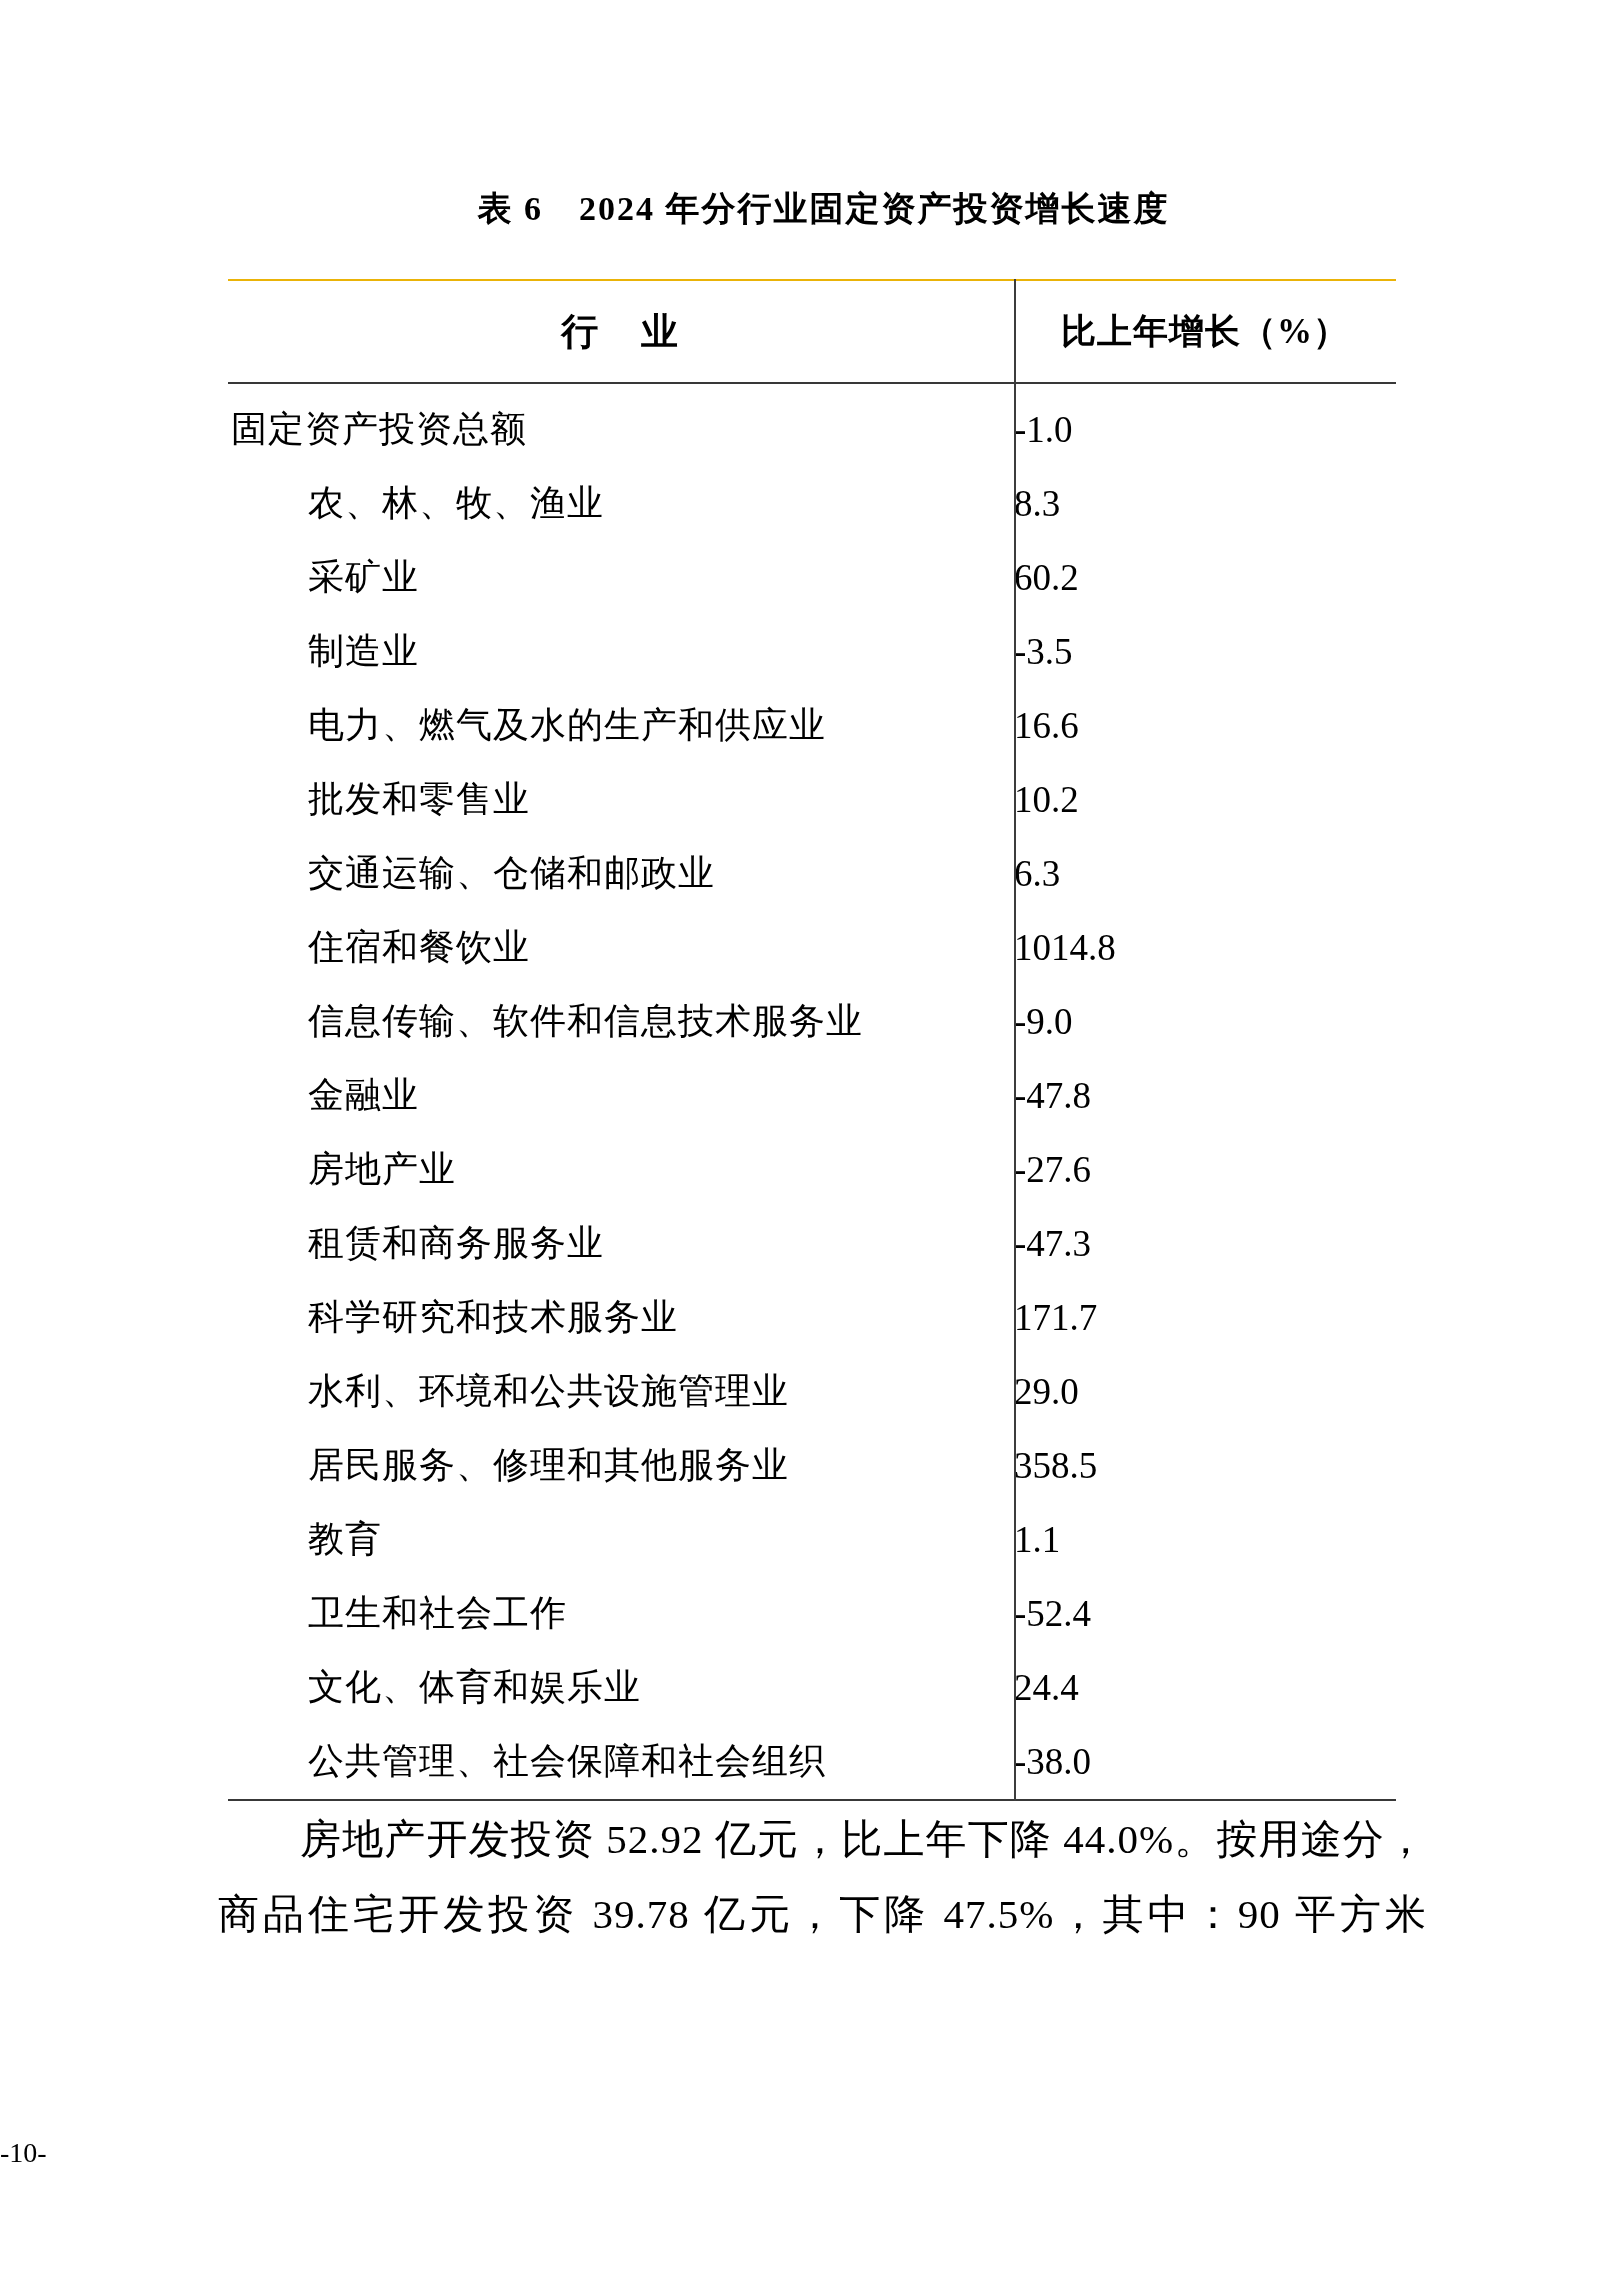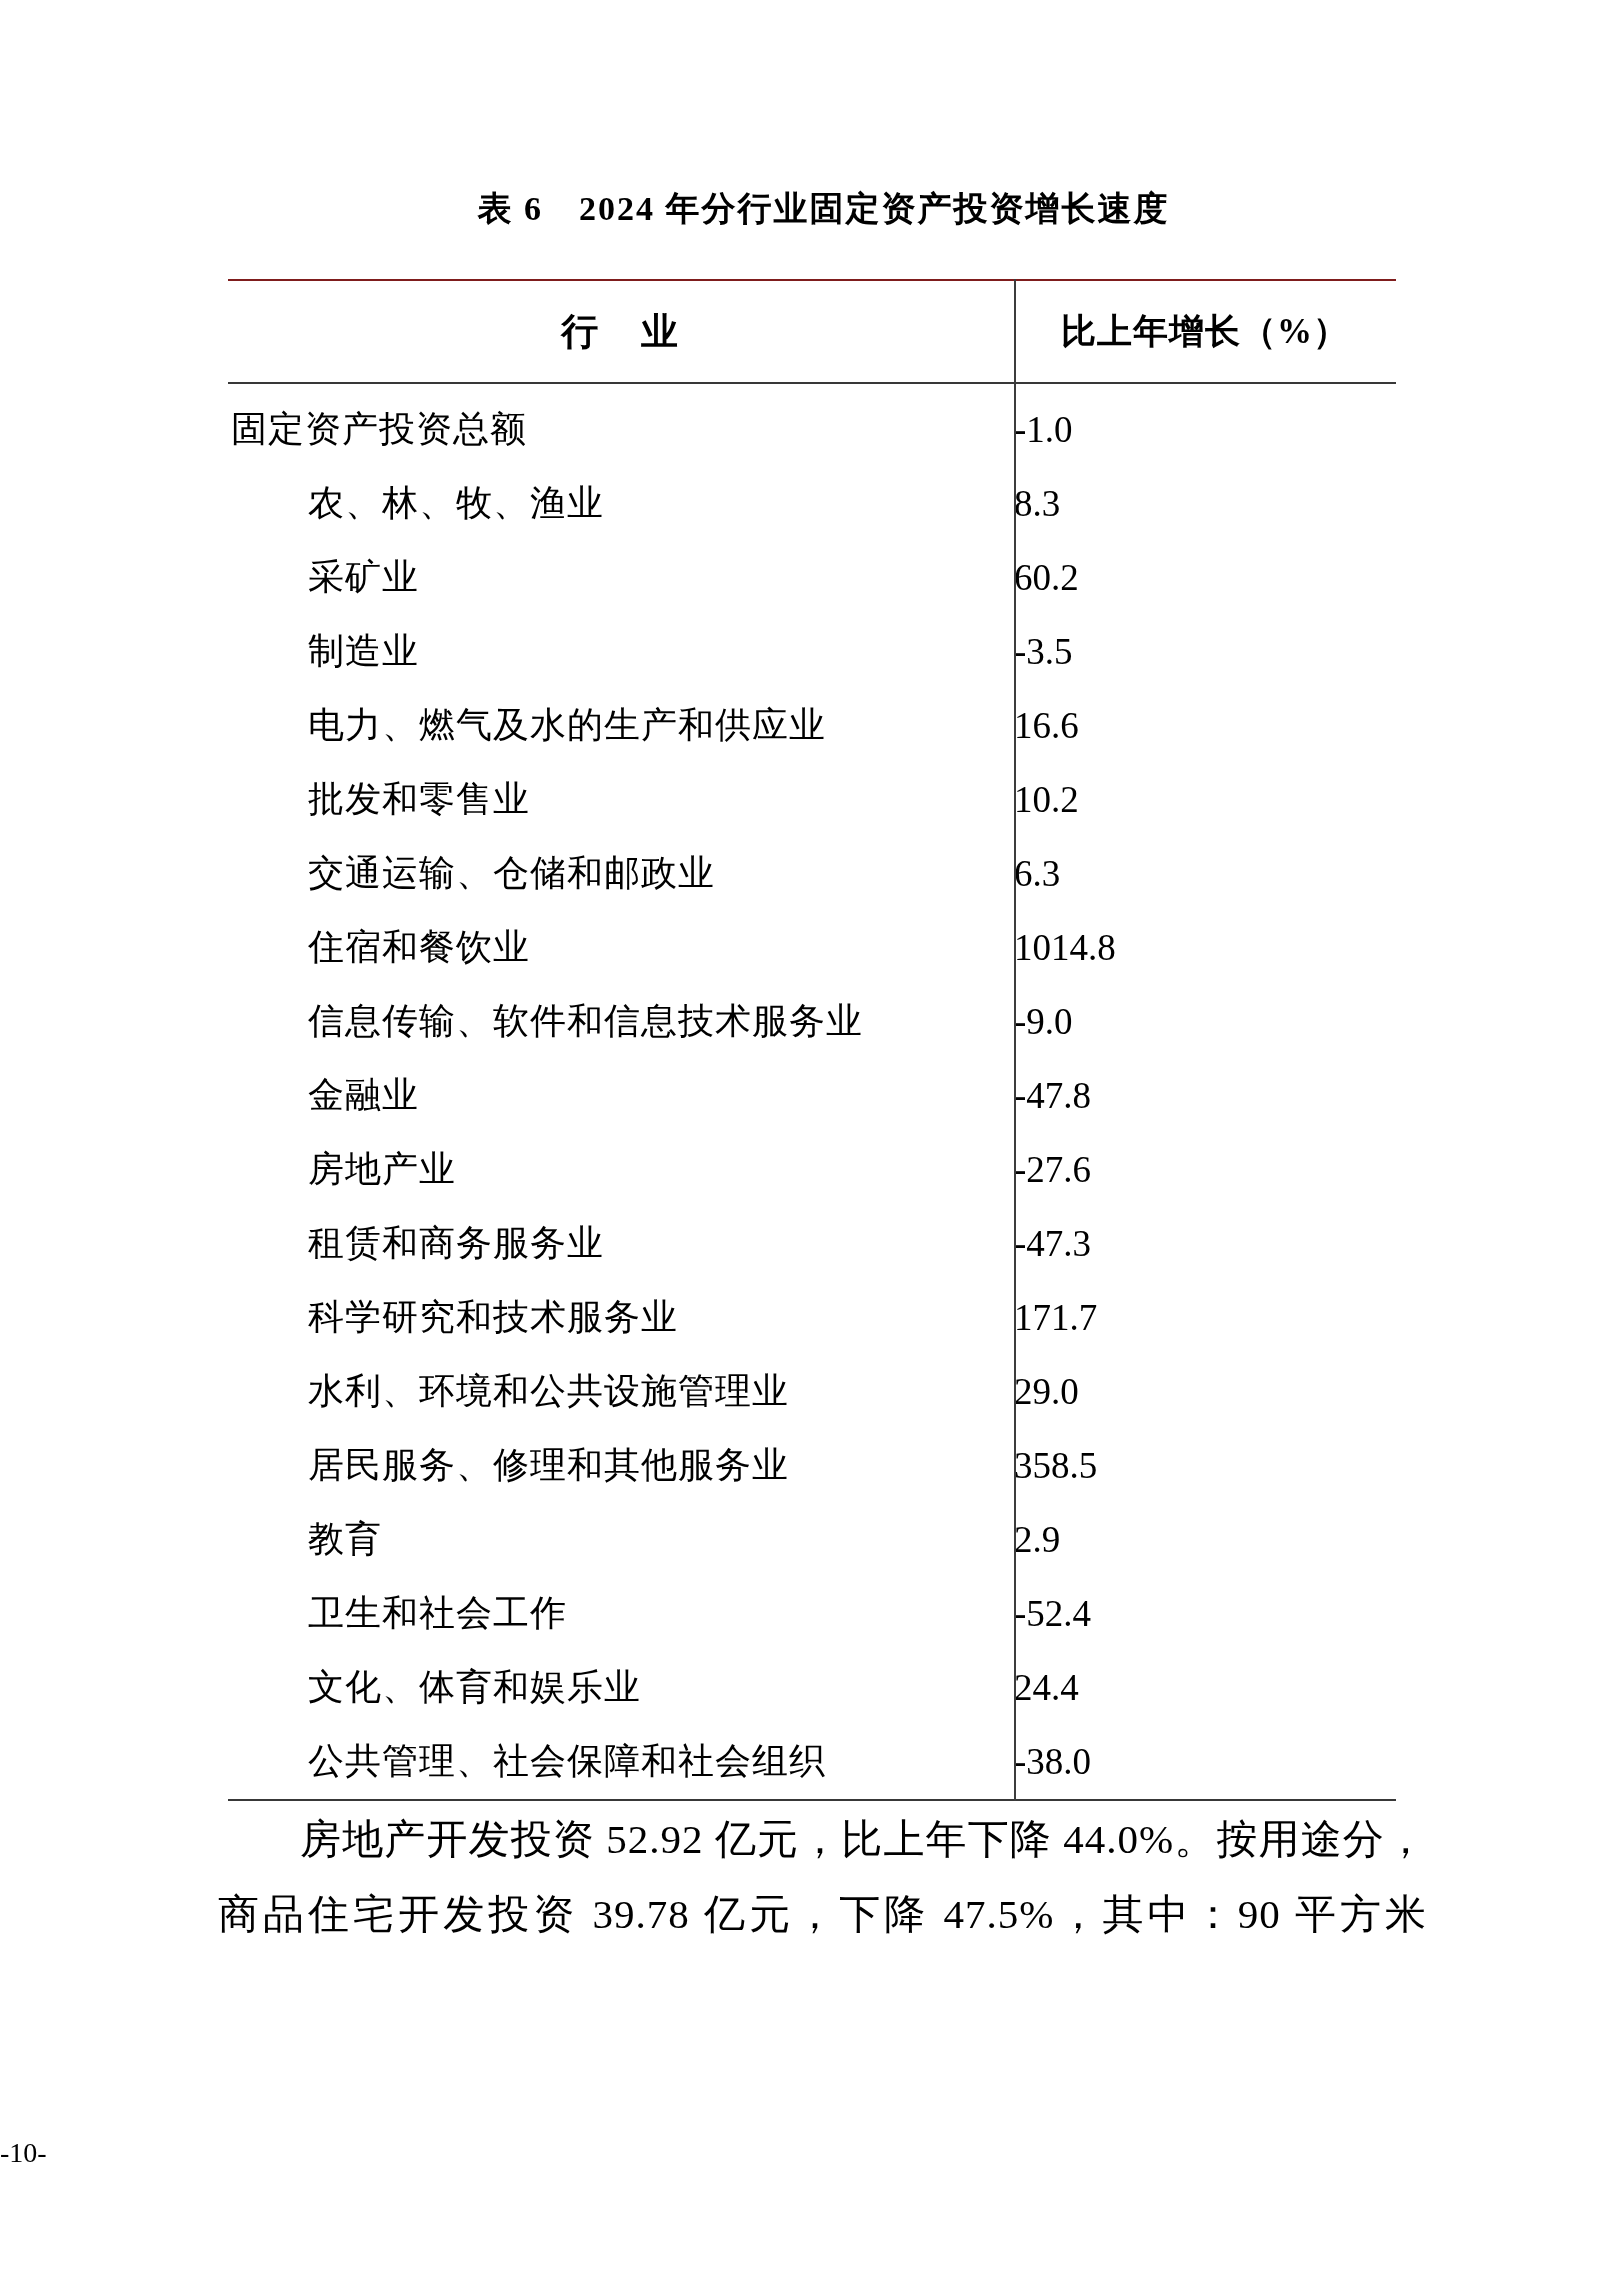--- a/index.html
+++ b/index.html
@@ -20,21 +20,21 @@
   .table {
     position:absolute; left:228px; top:279px; width:1168px;
     box-sizing:border-box;
   }
   .vline {
     position:absolute; left:786px; top:0; bottom:0;
     width:2px; background:#3c3c3c;
   }
   .thead {
     display:flex;
-    border-top:2px solid #7f1d1d;
+    border-top:2px solid #eab308;
     border-bottom:2.9px solid #383838;
     height:101px;
   }
   .th1 {
     width:786px;
     display:flex; align-items:center; justify-content:center;
     font-size:37px; font-weight:bold; letter-spacing:2.9px;
   }
   .th2 {
     flex:1;
@@ -145,21 +145,21 @@
       <div class="trow indent">
         <div class="cell-label">水利、环境和公共设施管理业</div>
         <div class="cell-value">29.0</div>
       </div>
       <div class="trow indent">
         <div class="cell-label">居民服务、修理和其他服务业</div>
         <div class="cell-value">358.5</div>
       </div>
       <div class="trow indent">
         <div class="cell-label">教育</div>
-        <div class="cell-value">2.9</div>
+        <div class="cell-value">1.1</div>
       </div>
       <div class="trow indent">
         <div class="cell-label">卫生和社会工作</div>
         <div class="cell-value">-52.4</div>
       </div>
       <div class="trow indent">
         <div class="cell-label">文化、体育和娱乐业</div>
         <div class="cell-value">24.4</div>
       </div>
       <div class="trow indent">

